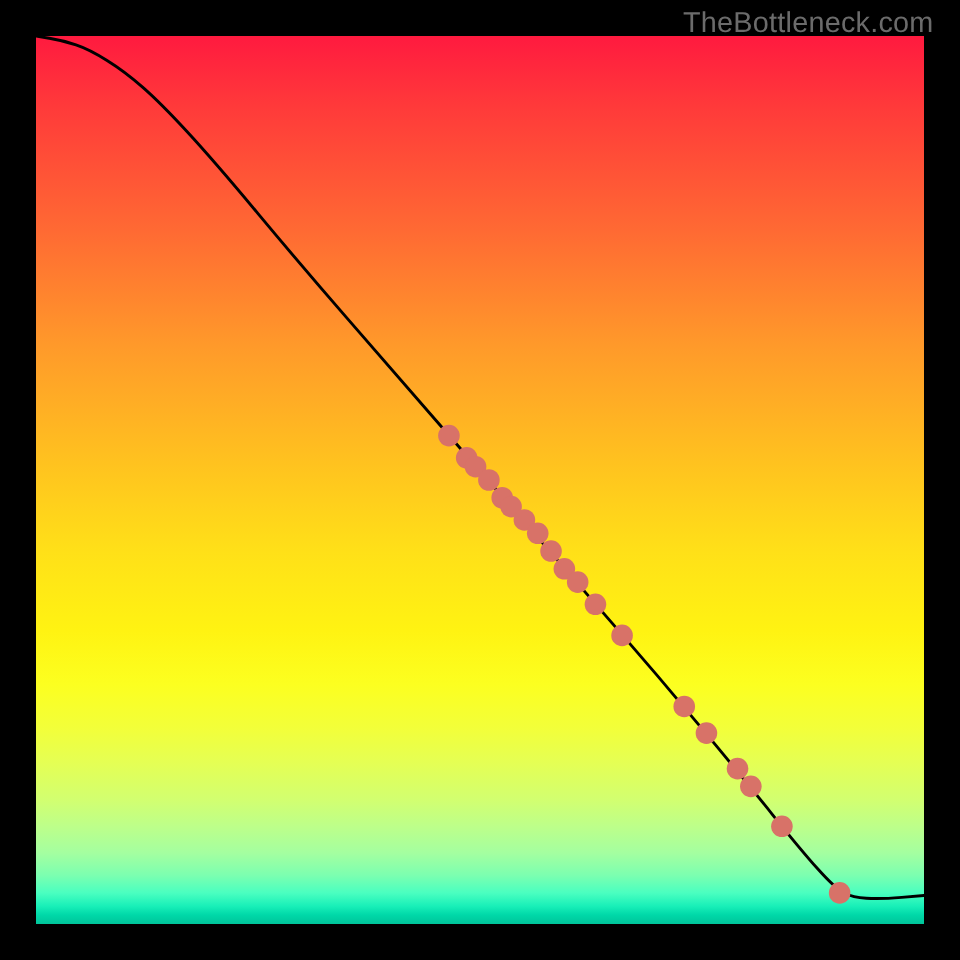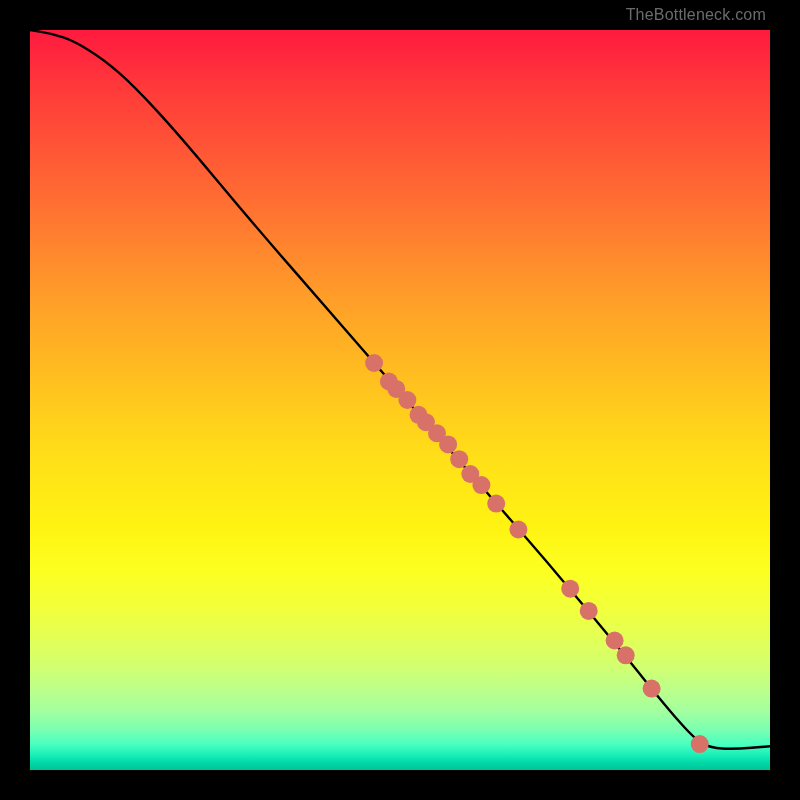--- a/index.html
+++ b/index.html
@@ -40,23 +40,23 @@
       #7cffb0 94.5%,
       #4affc0 96.5%,
       #18efb8 98%,
       #00d8a8 99%,
       #00c49a 100%
     );
   }
   .watermark {
     position: absolute;
     top: 6px;
-    right: 34px;
+    right: 22px;
     color: #6b6b6b;
-    font-size: 16px;
+    font-size: 24px;
     font-weight: 500;
     letter-spacing: 0.2px;
     user-select: none;
   }
   svg.curve {
     position: absolute;
     left: 0;
     top: 0;
     width: 740px;
     height: 740px;

